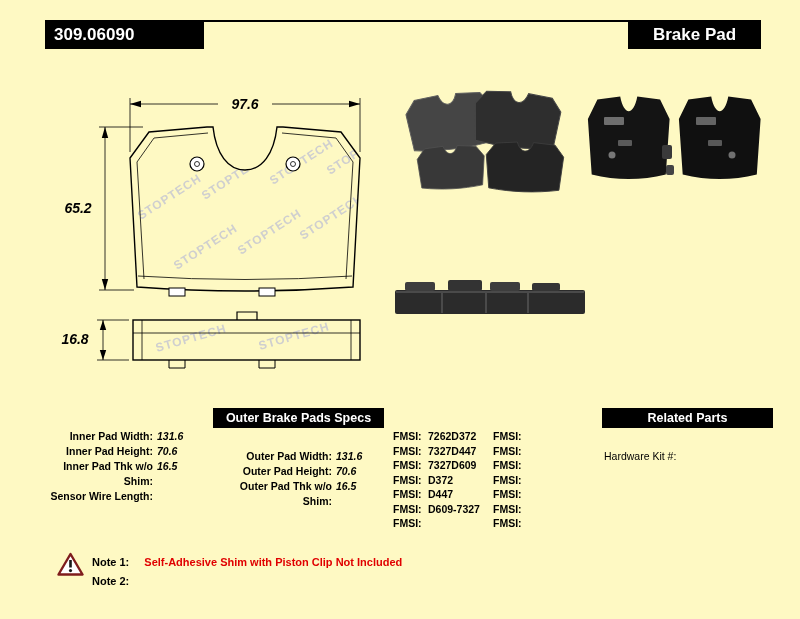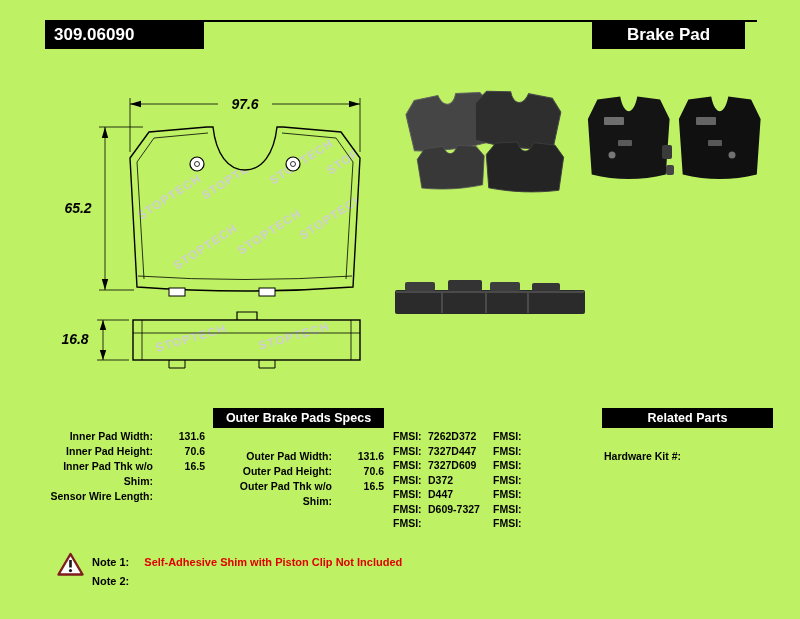--- a/index.html
+++ b/index.html
@@ -1,49 +1,49 @@
 <!DOCTYPE html>
 <html><head>
 <meta charset="utf-8">
 <style>
   html,body{margin:0;padding:0;background:#fff;}
-  .page{position:relative;width:800px;height:619px;background:#bef264;color:#000;
+  .page{position:relative;width:800px;height:619px;background:#fef9c3;color:#000;
         font-family:"Liberation Sans",sans-serif;overflow:hidden;}
 
   
   .hdr-rule{position:absolute;left:45px;top:20px;width:712px;height:2px;background:#000;}
   .hdr-box{position:absolute;top:20px;height:29px;background:#000;color:#fff;
            font-weight:bold;font-size:17px;display:flex;align-items:center;}
   .hdr-box.left{left:45px;width:150px;padding-left:9px;}
-  .hdr-box.right{left:592px;width:153px;justify-content:center;}
+  .hdr-box.right{left:628px;width:133px;justify-content:center;}
 
   
   .drawing{position:absolute;left:45px;top:80px;}
   .photos{position:absolute;left:390px;top:85px;}
   svg text{font-family:"Liberation Sans",sans-serif;}
   .dim-text{font-size:14px;font-weight:bold;font-style:italic;fill:#000;}
   .wm{fill:#cfcfcf;font-size:12px;font-weight:bold;letter-spacing:1px;}
 
   
   .specs{position:absolute;left:35px;top:408px;width:738px;display:flex;}
   .spec-col.inner{width:170px;margin-right:8px;}
   .spec-col.outer{width:171px;margin-right:9px;}
   .spec-col.fmsi{width:201px;margin-right:8px;}
   .spec-col.related{width:171px;}
   .spec-head{height:20px;background:#000;color:#fff;font-size:12.5px;font-weight:bold;
              text-align:center;line-height:20px;}
   .spec-body{padding-top:21px;}
   .srow{display:flex;font-size:10.5px;font-weight:bold;line-height:15px;}
   .srow .lab{flex:1;text-align:right;}
-  .srow .val{width:48px;text-align:right;padding-left:4px;}
+  .srow .val{width:48px;text-align:left;padding-left:4px;font-style:italic;}
   .fmsi-row{display:grid;grid-template-columns:30px 70px 34px 1fr;
             font-size:10.5px;font-weight:bold;line-height:14.5px;}
   .fmsi-row .l{}
   .fmsi-row .v{text-align:left;padding-left:5px;}
-  .related-row{font-size:10.5px;font-weight:bold;line-height:15px;padding-left:2px;}
+  .related-row{font-size:10.5px;font-weight:normal;line-height:15px;padding-left:2px;}
 
   
   .note-triangle{position:absolute;left:57px;top:552px;}
   .note-line{position:absolute;font-size:11px;font-weight:bold;white-space:nowrap;}
   .note1{left:92px;top:556px;}
   .note2{left:92px;top:575px;}
   .note-red{color:#e00000;margin-left:12px;}
 </style>
 </head>
 <body>

